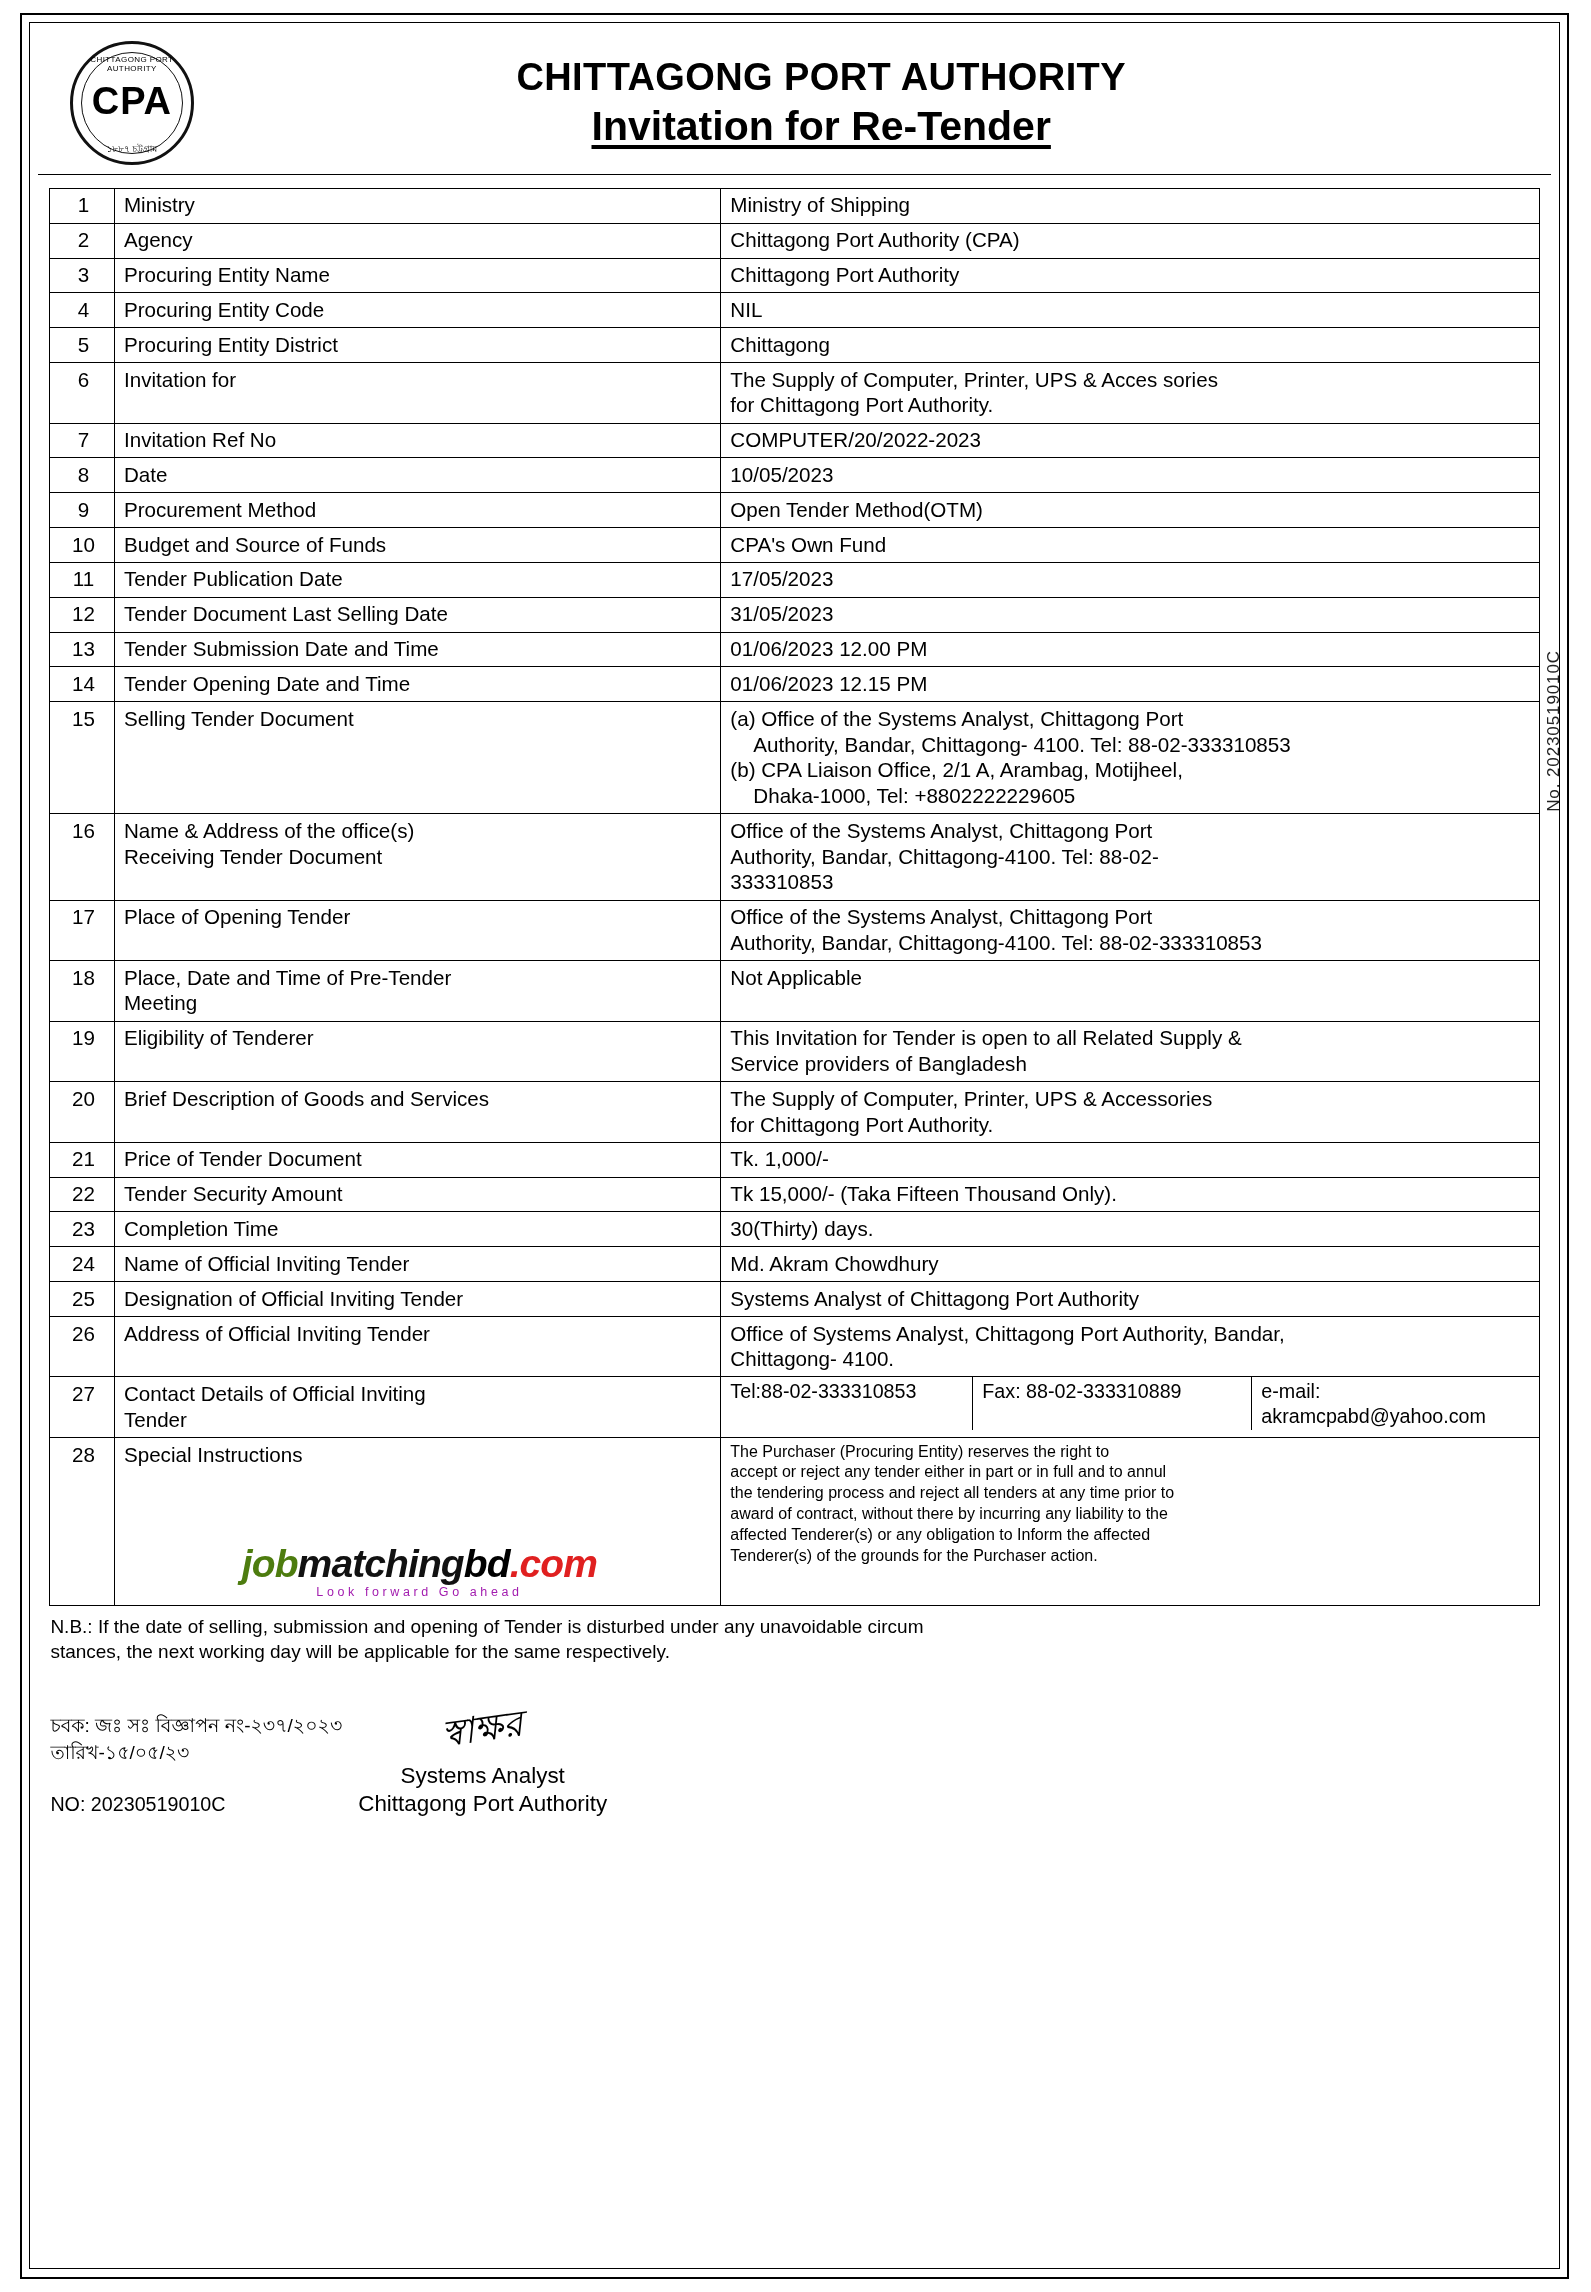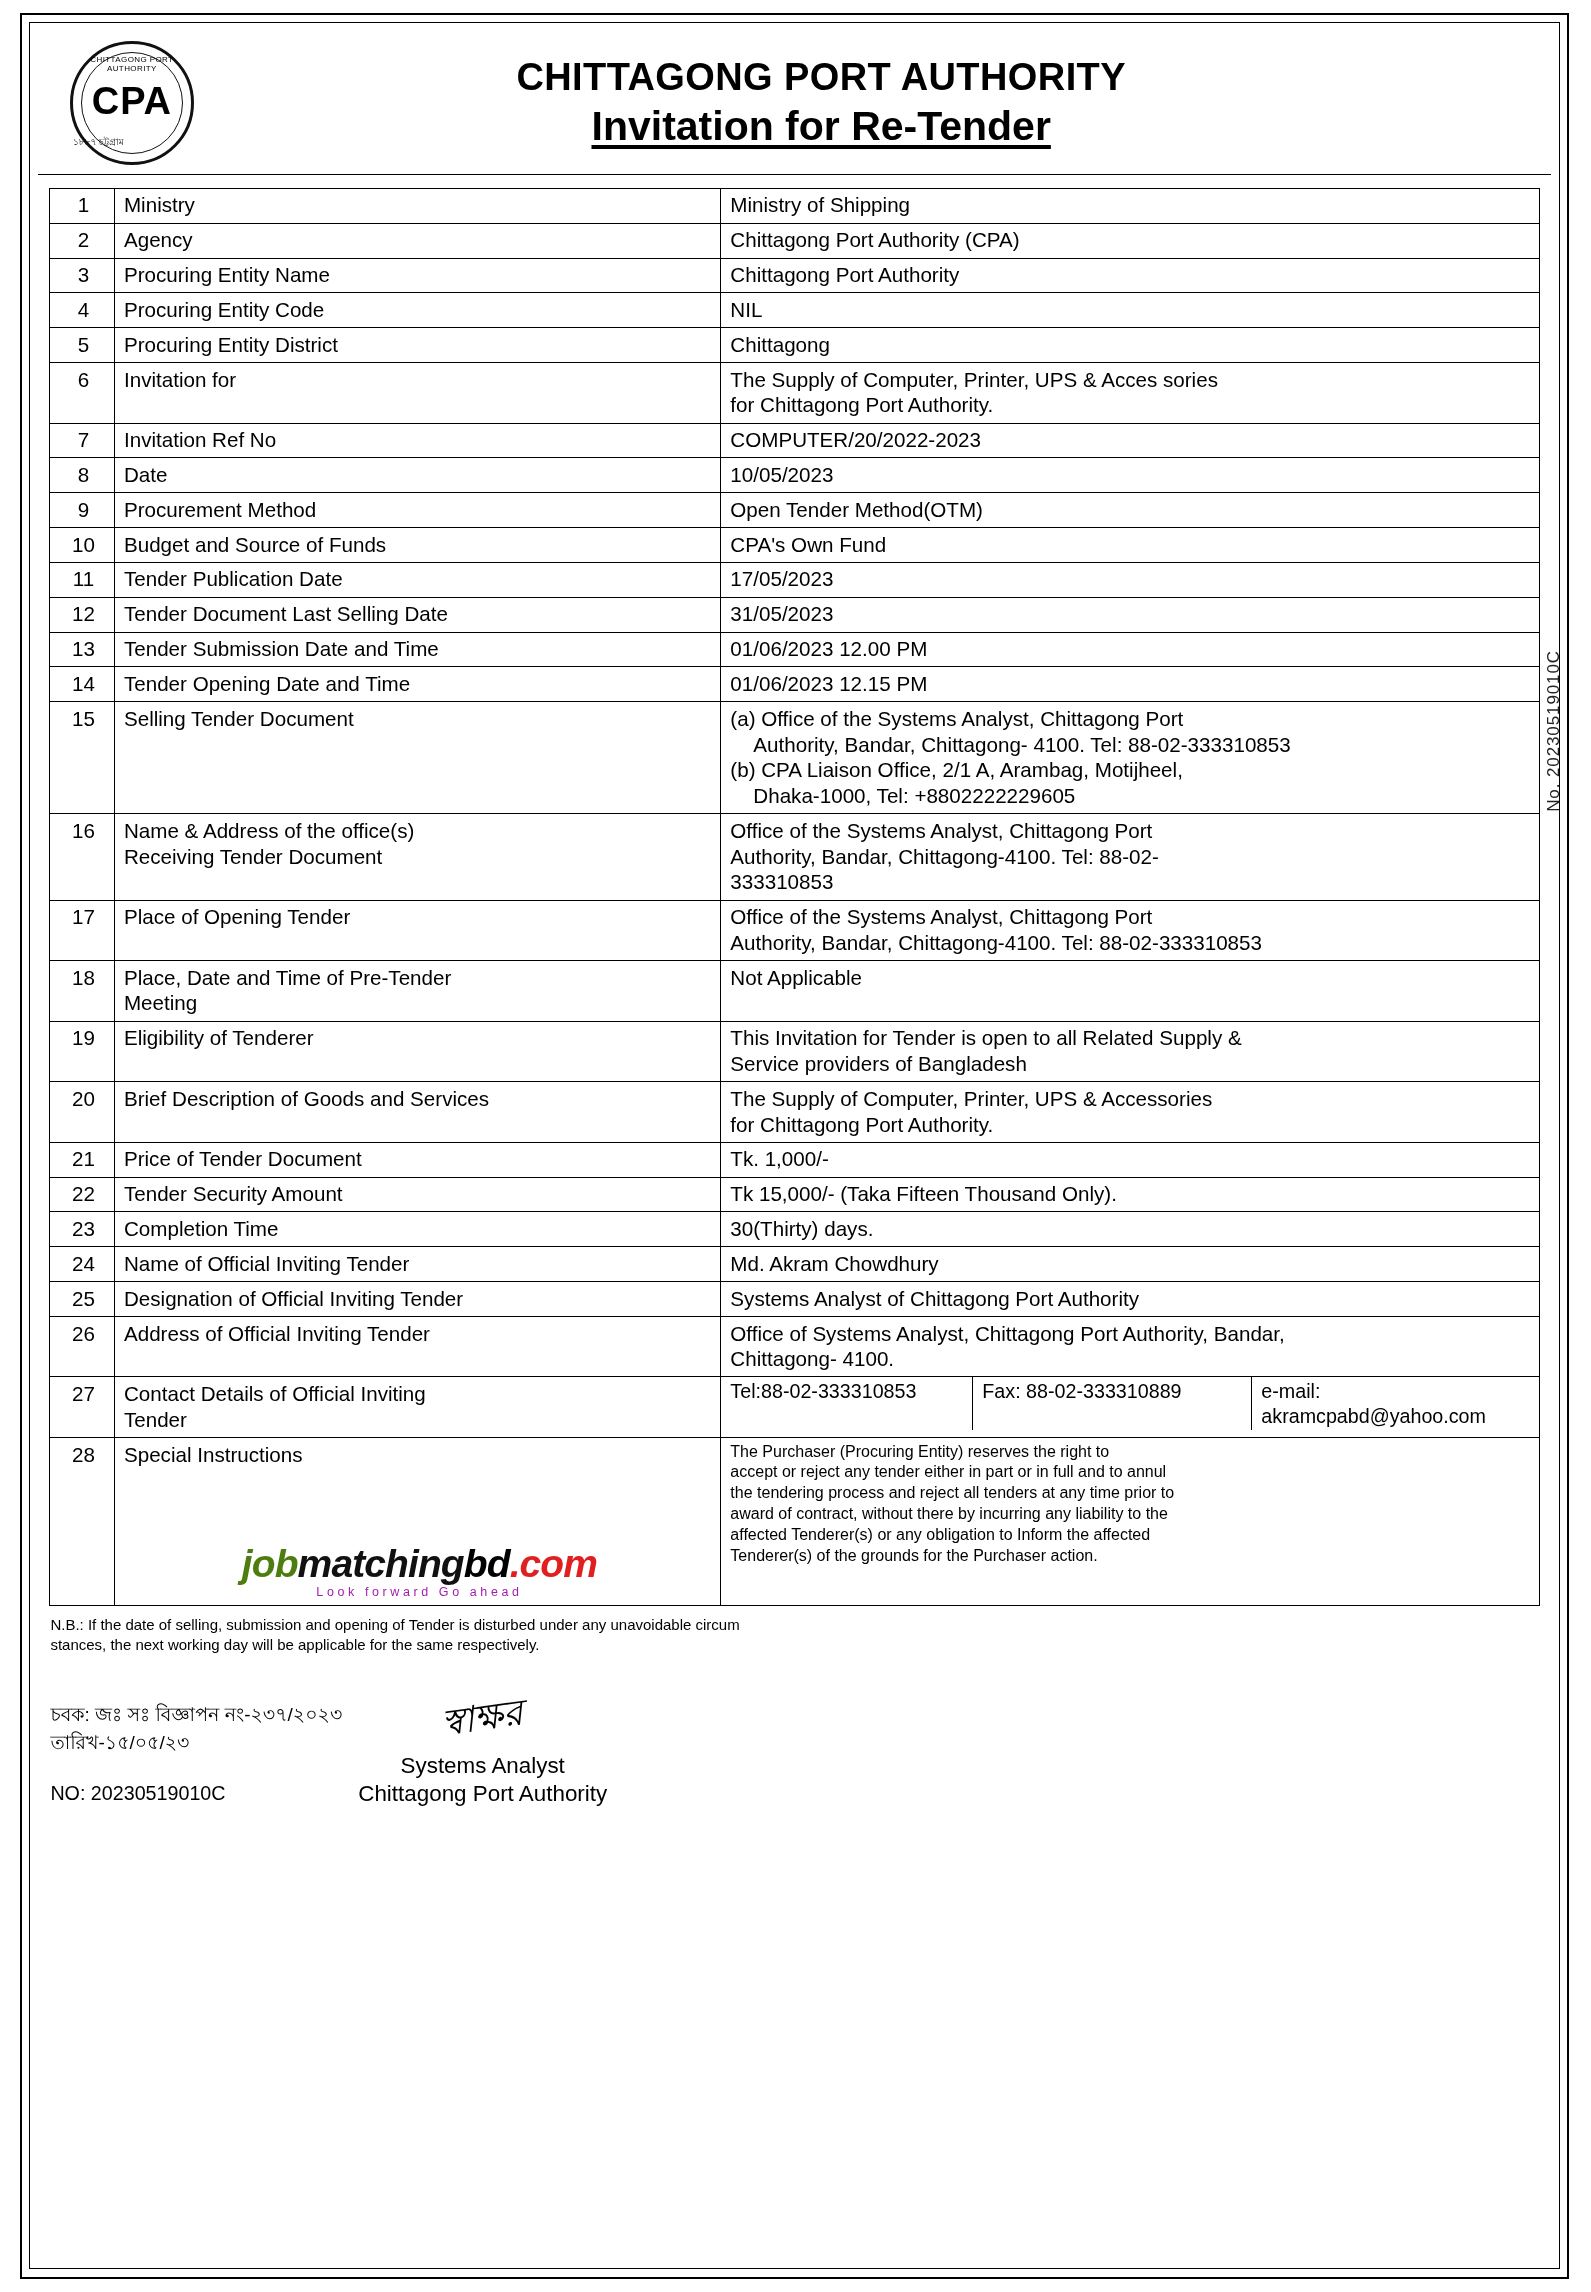--- a/index.html
+++ b/index.html
@@ -79,24 +79,24 @@
     position: absolute;
     top: 10.7px;
     left: 0;
     width: 100%;
     text-align: center;
     font-size: 8px;
     letter-spacing: 0.4px;
   }
   .logo-bottom-text {
     position: absolute;
-    bottom: 12px;
+    bottom: 5px;
     left: 0;
     width: 100%;
-    text-align: left;
+    text-align: center;
     font-size: 9px;
   }
   .titles {
     flex: 1;
     text-align: center;
     padding-right: 134px;
   }
   .title-main {
     font-size: 38px;
     font-weight: bold;
@@ -196,21 +196,21 @@
   .jm-sub {
     font-size: 12.5px;
     letter-spacing: 3.6px;
     color: #a21caf;
     margin-top: 1.8px;
   }
 
   
   .note {
     margin: 9px 12.5px 0 12.5px;
-    font-size: 15px;
+    font-size: 19px;
     line-height: 1.3;
   }
 
   
   .footer {
     margin: 19.7px 12.5px 0 12.5px;
     display: flex;
     justify-content: flex-start;
     align-items: flex-end;
     min-height: 134px;

